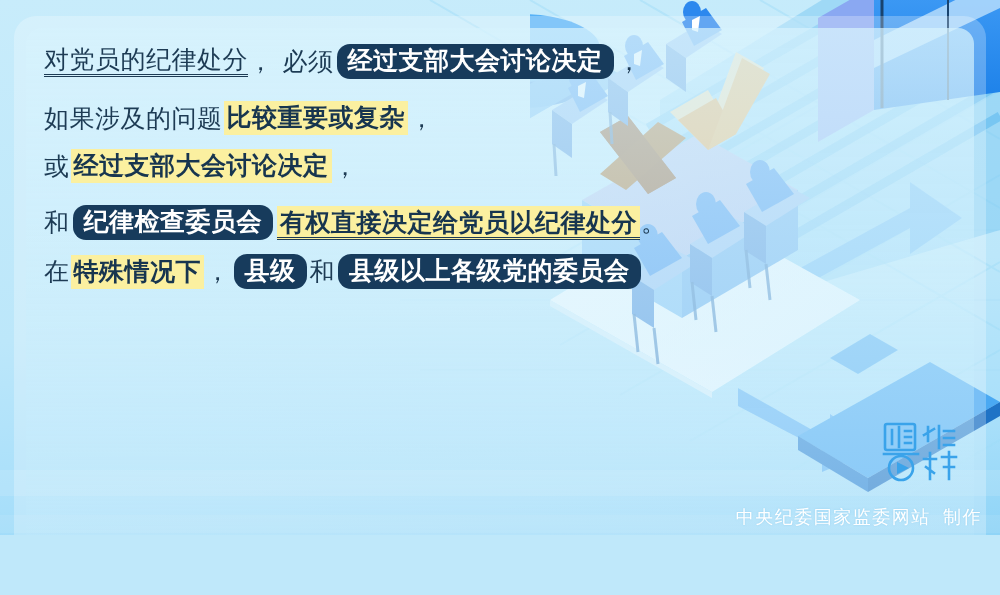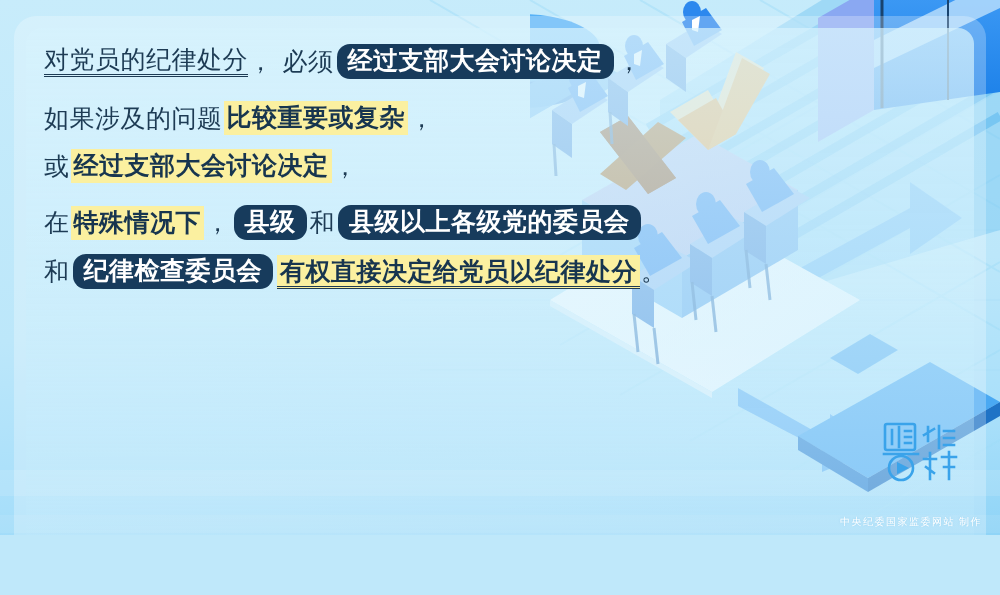--- a/index.html
+++ b/index.html
@@ -72,22 +72,22 @@
   
   .logo{
     position:absolute;right:22px;bottom:52px;
     width:96px;height:62px;
   }
   .logo svg{display:block;}
 
   
   .credit{
     position:absolute;right:18px;bottom:6px;
-    font-family:Liberation Serif, serif;
-    font-size:10px;color:#ffffff;letter-spacing:1.5px;
+    font-family:Liberation Mono, monospace;
+    font-size:18px;color:#ffffff;letter-spacing:1.5px;
     text-shadow:0 0 2px rgba(120,190,230,.6);
   }
 </style>
 </head>
 <body>
 
 <div id="stage">
 
   <div class="iso-grid">
     <svg viewBox="0 0 1000 595" xmlns="http://www.w3.org/2000/svg">
@@ -277,24 +277,24 @@
       <span class="line">
         <span class="tk plain">如果涉及的问题</span><span class="tk hl">比较重要或复杂</span><span class="tk plain">，</span>
       </span>
       <span class="line">
         <span class="tk plain">或</span><span class="tk hl">经过支部大会讨论决定</span><span class="tk plain">，</span>
       </span>
     </div>
 
     <div class="para">
       <span class="line">
+        <span class="tk plain">和</span><span class="tk pill">纪律检查委员会</span><span class="tk hl uline2">有权直接决定给党员以纪律处分</span><span class="tk plain">。</span>
+      </span>
+      <span class="line">
         <span class="tk plain">在</span><span class="tk hl">特殊情况下</span><span class="tk plain">，</span><span class="tk pill">县级</span><span class="tk plain">和</span><span class="tk pill">县级以上各级党的委员会</span>
-      </span>
-      <span class="line">
-        <span class="tk plain">和</span><span class="tk pill">纪律检查委员会</span><span class="tk hl uline2">有权直接决定给党员以纪律处分</span><span class="tk plain">。</span>
       </span>
     </div>
 
   </div>
 
   <div class="logo">
     <svg width="96" height="62" viewBox="0 0 96 62" xmlns="http://www.w3.org/2000/svg">
       <g fill="none" stroke="#3aa3ea" stroke-width="2.6" stroke-linecap="square">
         <rect x="3" y="3" width="30" height="26" rx="2"></rect>
         <path d="M10 9 L10 23 M17 6 L17 26 M23 10 L29 10 M23 16 L29 16 M23 22 L29 22"></path>

